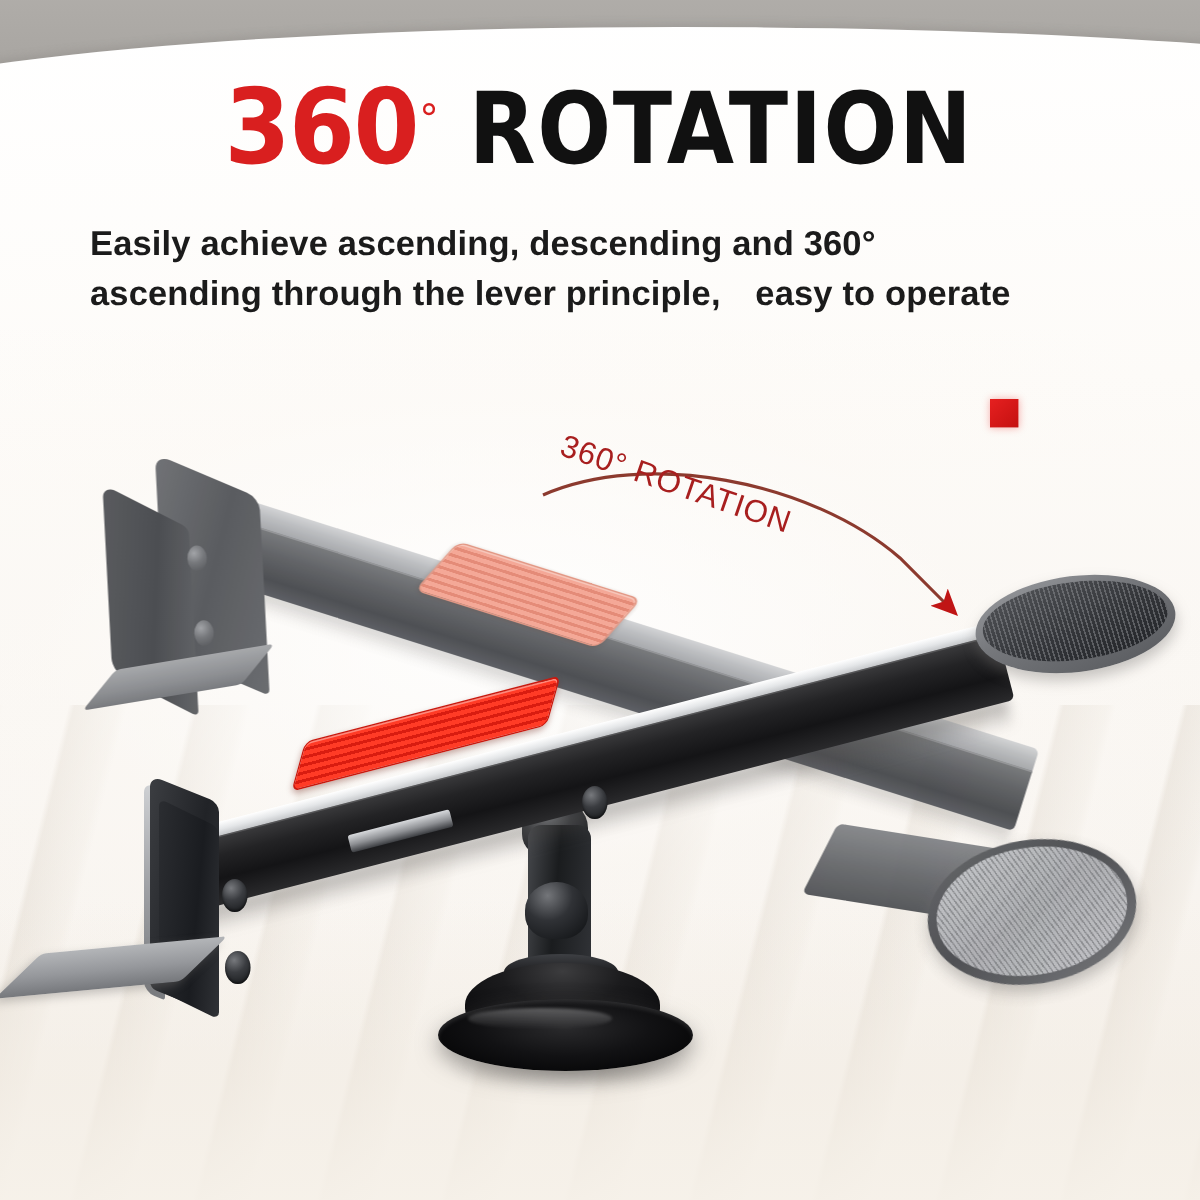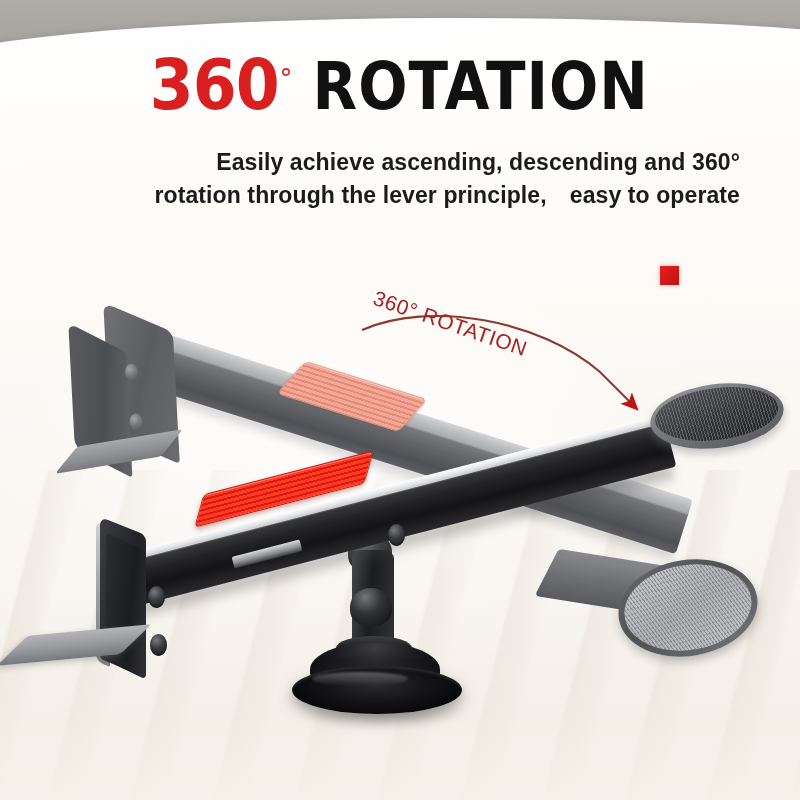--- a/index.html
+++ b/index.html
@@ -79,21 +79,21 @@
     color:#111111;
     display:inline-block;
     margin-left:22px;
     transform:scaleY(1.14) scaleX(1.0);
     transform-origin:center bottom;
   }
 
   
   .subtitle {
     position:absolute; left:60px; top:146px; width:680px;
-    text-align:right;
+    text-align:left;
     font-size:23px; font-weight:700;
     color:#1b1b1b;
     line-height:1.42;
     letter-spacing:.1px;
     z-index:30;
   }
   .subtitle .line2 { display:block; }
 
   
   .red-marker {
@@ -454,16 +454,16 @@
   <div class="anno-label">360° ROTATION</div>
 
   <div class="red-marker"></div>
 
   <div class="headline">
     <span class="hl-360">360</span><span class="hl-deg">°</span><span class="hl-rot">ROTATION</span>
   </div>
 
   <div class="subtitle">
     <span>Easily achieve ascending, descending and 360°</span>
-    <span class="line2">rotation through the lever principle, easy to operate</span>
+    <span class="line2">ascending through the lever principle, easy to operate</span>
   </div>
 
 </div>
 
 </body></html>

